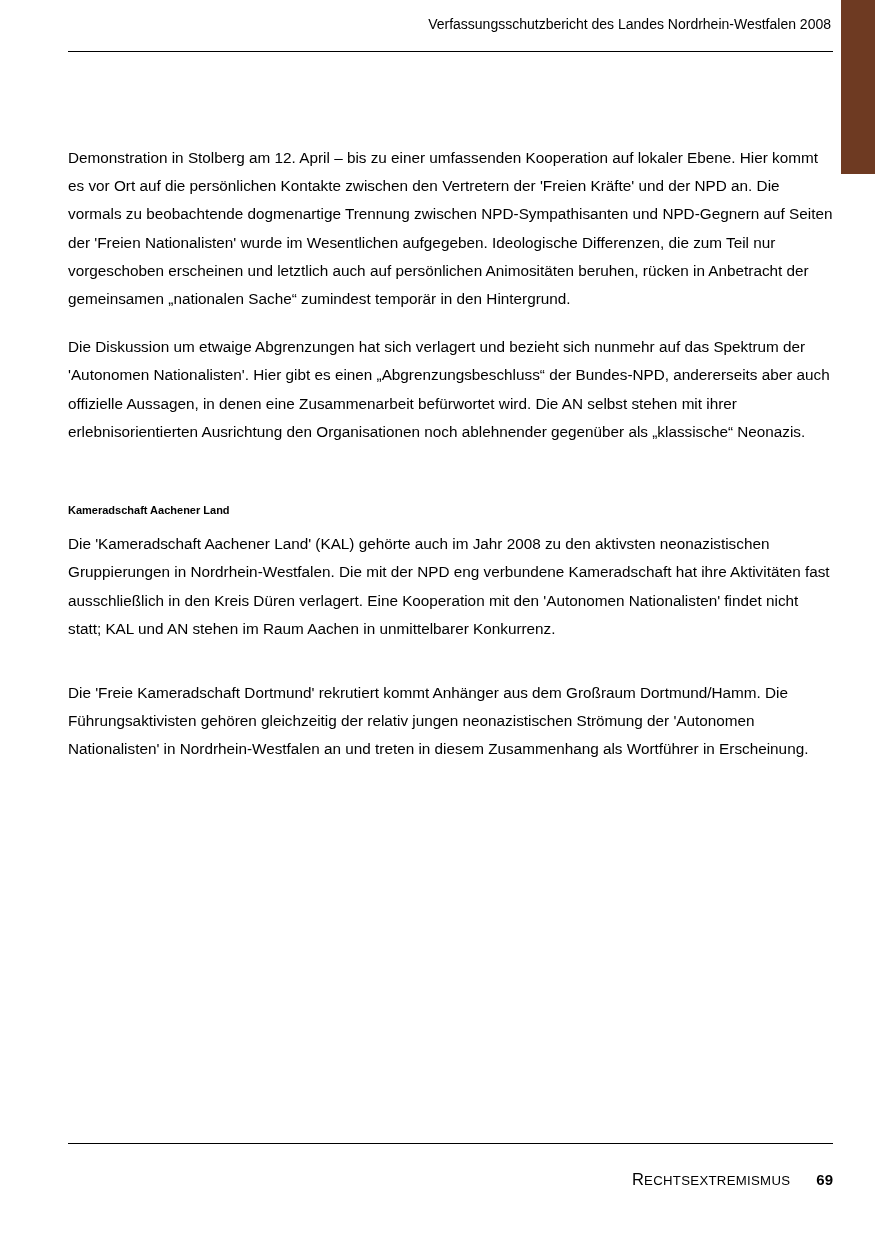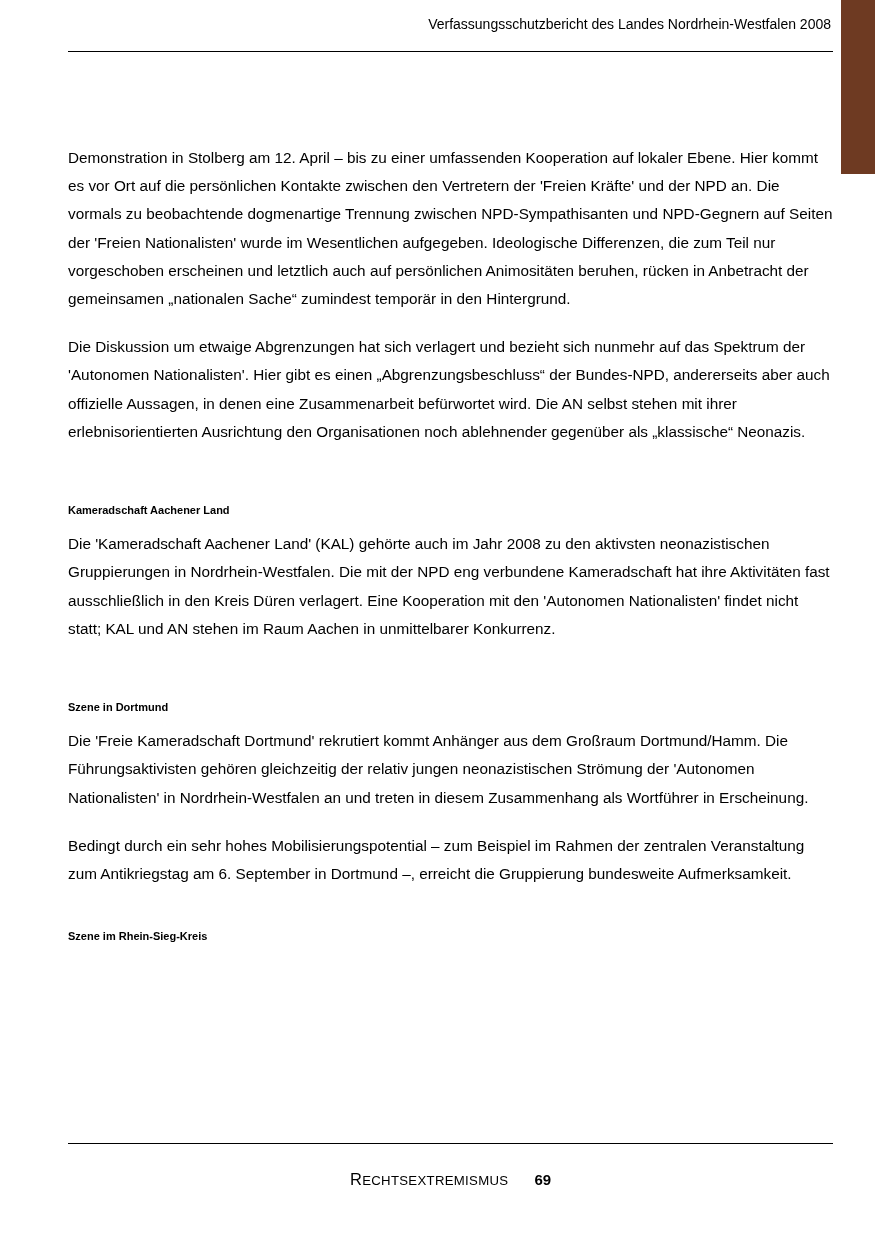--- a/index.html
+++ b/index.html
@@ -91,21 +91,21 @@
     width: 765px;
     height: 1px;
     background: #000;
   }
   .footer {
     position: absolute;
     bottom: 52px;
     left: 68px;
     width: 765px;
     display: flex;
-    justify-content: center;
+    justify-content: flex-end;
     align-items: baseline;
     margin-top: 11px;
   }
   .footer-section {
     font-size: 13.2px;
     letter-spacing: 0.3px;
     color: #000;
   }
   .footer-section .smallcap-first {
     font-size: 16.5px;
@@ -136,27 +136,24 @@
     <p class="para">Die Diskussion um etwaige Abgrenzungen hat sich verlagert und bezieht sich nunmehr auf das Spektrum der 'Autonomen Nationalisten'. Hier gibt es einen „Abgrenzungsbeschluss“ der Bundes-NPD, andererseits aber auch offizielle Aussagen, in denen eine Zusammenarbeit befürwortet wird. Die AN selbst stehen mit ihrer erlebnisorientierten Ausrichtung den Organisationen noch ablehnender gegenüber als „klassische“ Neonazis.</p>
 
     <div class="gap-large"></div>
 
     <h2 class="subhead">Kameradschaft Aachener Land</h2>
 
     <p class="para">Die 'Kameradschaft Aachener Land' (KAL) gehörte auch im Jahr 2008 zu den aktivsten neonazistischen Gruppierungen in Nordrhein-Westfalen. Die mit der NPD eng verbundene Kameradschaft hat ihre Aktivitäten fast ausschließlich in den Kreis Düren verlagert. Eine Kooperation mit den 'Autonomen Nationalisten' findet nicht statt; KAL und AN stehen im Raum Aachen in unmittelbarer Konkurrenz.</p>
 
     <div class="gap-large"></div>
 
-    <h2 class="subhead">Szene in Dortmund</h2>
 
     <p class="para">Die 'Freie Kameradschaft Dortmund' rekrutiert kommt Anhänger aus dem Großraum Dortmund/Hamm. Die Führungsaktivisten gehören gleichzeitig der relativ jungen neonazistischen Strömung der 'Autonomen Nationalisten' in Nordrhein-Westfalen an und treten in diesem Zusammenhang als Wortführer in Erscheinung.</p>
 
-    <p class="para">Bedingt durch ein sehr hohes Mobilisierungspotential – zum Beispiel im Rahmen der zentralen Veranstaltung zum Antikriegstag am 6. September in Dortmund –, erreicht die Gruppierung bundesweite Aufmerksamkeit.</p>
 
-    <h2 class="subhead">Szene im Rhein-Sieg-Kreis</h2>
 
 
   </div>
 
   <div class="footer-rule"></div>
 
   <div class="footer">
     <div class="footer-section"><span class="smallcap-first">R</span><span>ECHTSEXTREMISMUS</span></div>
     <div class="footer-pageno">69</div>
   </div>

